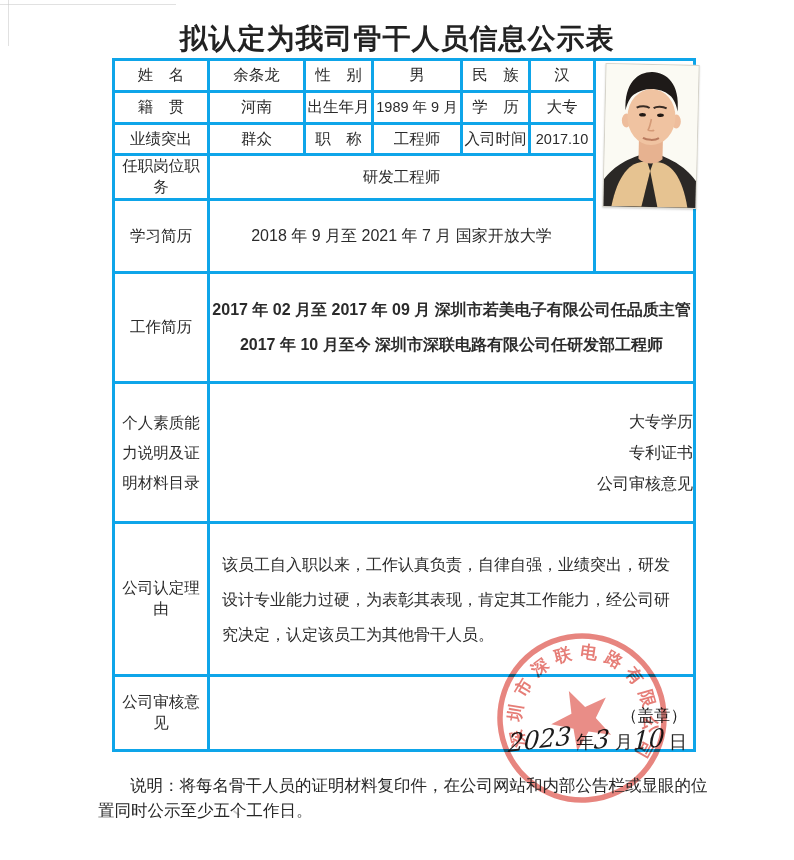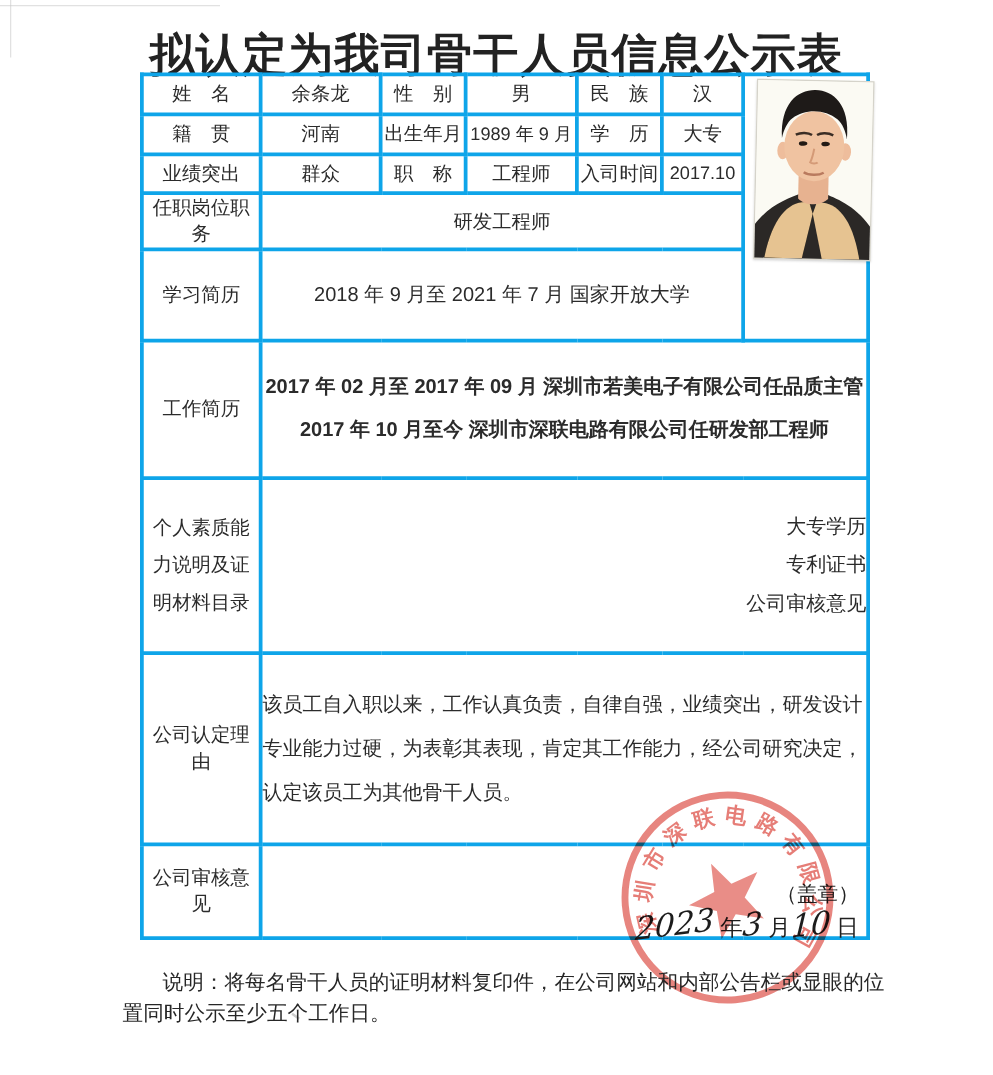--- a/index.html
+++ b/index.html
@@ -8,21 +8,21 @@
     background:#ffffff;color:#2b2b2b;
     font-family:"Liberation Sans","DejaVu Sans",sans-serif;
   }
   
   .artifact{position:absolute;background:#c9c9c9;opacity:.55;}
   .speck{position:absolute;background:#9a9a9a;opacity:.5;transform:rotate(35deg);}
 
   .doc-title{
     position:absolute;left:0;top:20px;width:794px;
     text-align:center;font-family:"Liberation Serif","DejaVu Serif",serif;
-    font-size:36px;font-weight:bold;letter-spacing:1px;color:#222;
+    font-size:28px;font-weight:bold;letter-spacing:1px;color:#222;
   }
 
   table.form{
     position:absolute;left:112px;top:58px;width:581px;
     border-collapse:collapse;table-layout:fixed;
     font-size:15.5px;color:#2b2b2b;
   }
   table.form td{
     border:3px solid #0ea5e9;
     text-align:center;vertical-align:middle;
@@ -30,21 +30,21 @@
     word-break:break-all;
   }
   td.lbl{letter-spacing:0px;}
   td.small-num{font-size:14.5px;}
   td.txt{
     text-align:left;padding:4px 12px;font-size:16px;
   }
   td.wrap-lbl{padding:0 4px;line-height:30px;}
   .two-line p{margin:9px 0;line-height:26px;text-align:center;font-weight:bold;}
   .tri-line p{margin:6px 0;line-height:25px;text-align:right;}
-  .reason{line-height:35px;text-align:left;margin:0;}
+  .reason{line-height:35px;text-align:left;margin:12px;}
 
   
   td.photo-cell{position:relative;}
   .photo{
     position:absolute;top:3px;left:8px;width:92px;height:142px;
     background:#fbfaf4;border:1px solid #d5d3ca;
     transform:rotate(1.3deg);
     box-shadow:0 1px 2px rgba(0,0,0,.18);
   }
   .photo svg{display:block;}

